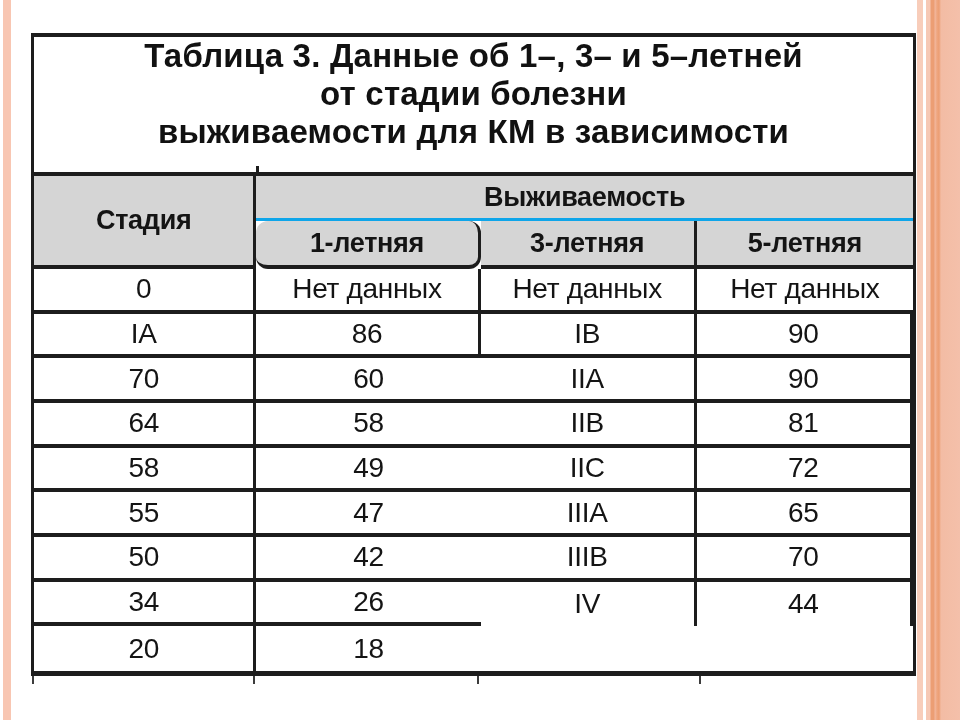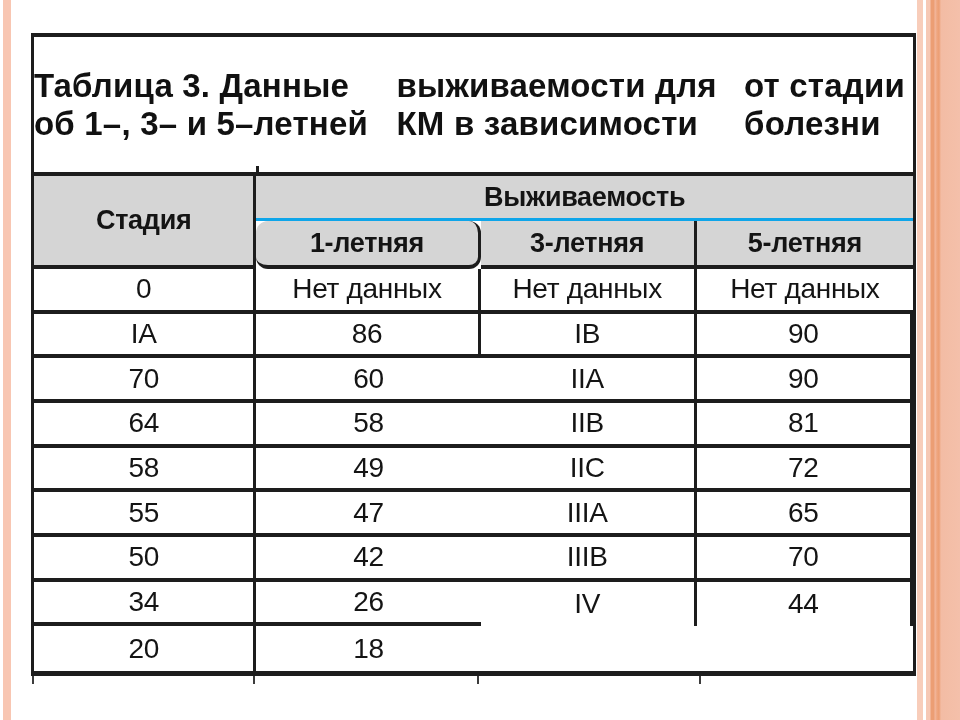--- a/index.html
+++ b/index.html
@@ -19,21 +19,21 @@
                 #F2B79E 9px,#EFA67F 11px,#EC9E74 13px,
                 #F3BCA4 15px,#F4C0AA 34px);}
 
   
   .card{position:absolute;left:31px;top:33px;width:885px;height:643px;
         box-sizing:border-box;background:#ffffff;z-index:3;
         border:3px solid #1d1d1d;border-top-width:4px;border-bottom-width:5px;}
 
   .title-block{position:relative;height:135px;box-sizing:content-box;
         border-bottom:4px solid #1d1d1d;
-        display:flex;flex-direction:row;align-items:center;
+        display:flex;flex-direction:column;align-items:center;
         font-weight:700;font-size:33px;line-height:38px;color:#111;
         letter-spacing:0.2px;}
   .col-stub{position:absolute;left:222px;bottom:0;width:3px;height:6px;background:#1d1d1d;}
 
   .grid{display:grid;width:100%;height:495px;
         grid-template-columns:25.3% 25.5% 24.6% 1fr;
         grid-template-rows:45px 48px repeat(9,1fr);}
   .cell{display:flex;align-items:center;justify-content:center;
         box-sizing:border-box;color:#141414;}
   .hdr{background:#D5D5D5;font-weight:700;font-size:27px;letter-spacing:-0.3px;}
@@ -52,22 +52,22 @@
 <div class="slide">
 
   <div class="stripe-left"></div>
   <div class="stripe-right-thin"></div>
   <div class="band-right"></div>
 
   <div class="card">
 
     <div class="title-block">
       <div>Таблица 3. Данные об 1–, 3– и 5–летней</div>
+      <div>от стадии болезни</div>
       <div>выживаемости для КМ в зависимости</div>
-      <div>от стадии болезни</div>
       <div class="col-stub"></div>
     </div>
 
     <div class="grid">
 
       <div class="cell hdr br bb" style="grid-area:1/1/3/2;">Стадия</div>
       <div class="cell hdr bb-thin" style="grid-area:1/2/2/5;">Выживаемость</div>
       <div class="cell hdr br bb" style="grid-area:2/2/3/3;border-radius:12px;">1-летняя</div>
       <div class="cell hdr br bb" style="grid-area:2/3/3/4;">3-летняя</div>
       <div class="cell hdr bb" style="grid-area:2/4/3/5;">5-летняя</div>

